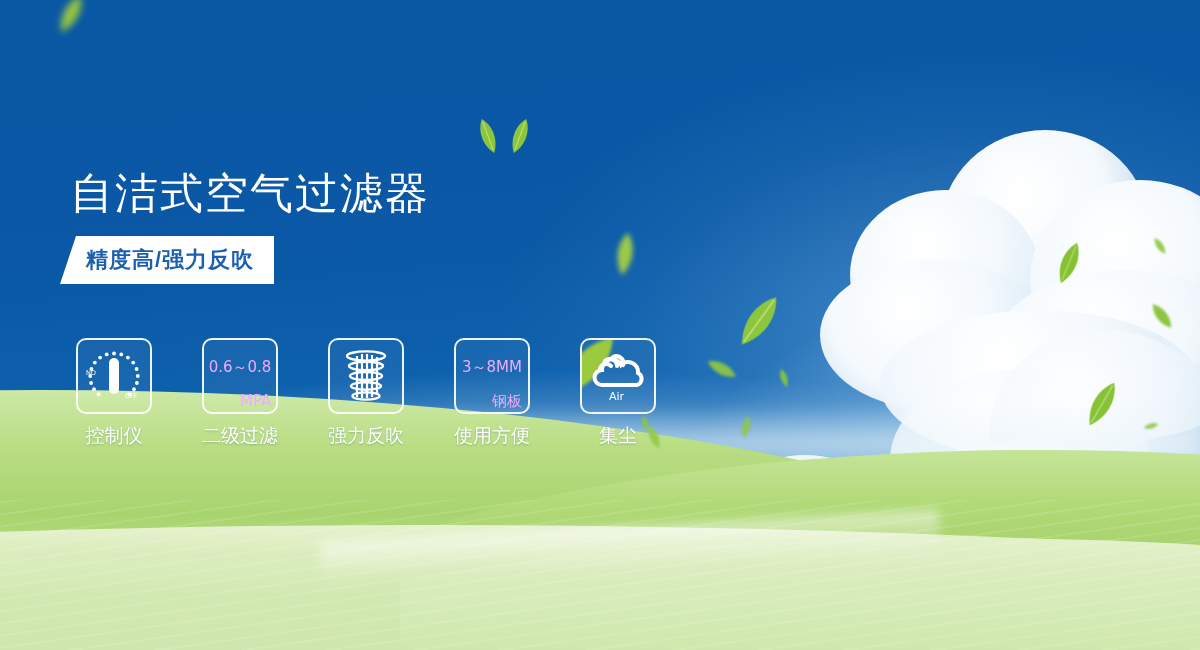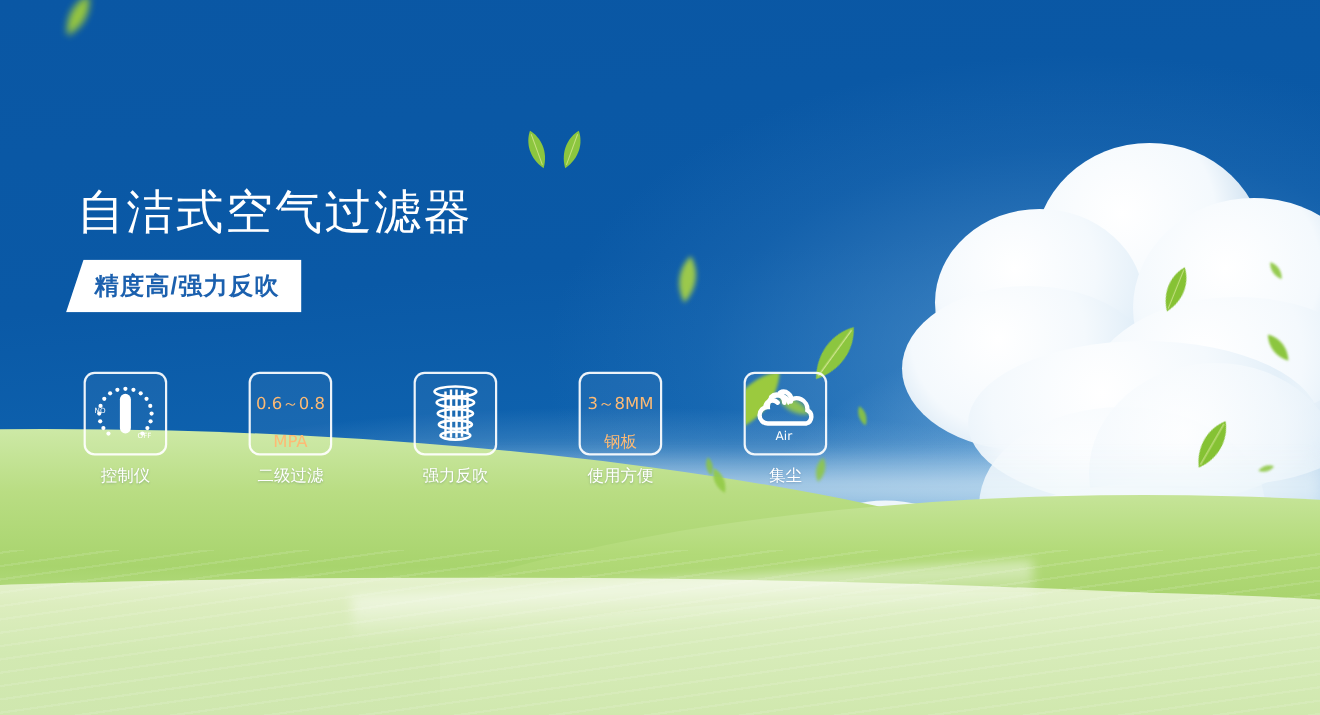--- a/index.html
+++ b/index.html
@@ -99,34 +99,34 @@
     display:flex;align-items:center;padding:0 20px 0 18px;letter-spacing:1px;
     box-shadow:inset 0 0 0 1px rgba(255,255,255,.06);
   }
   .sub-light{
     background:#ffffff;color:#1b60ae;font-size:22px;font-weight:700;
     display:flex;align-items:center;padding:0 20px 0 26px;letter-spacing:1px;
     clip-path:polygon(16px 0, 100% 0, 100% 100%, 0 100%);
     margin-left:-8px;
   }
 
-  .features{position:absolute;left:76px;top:338px;display:flex;gap:74px;}
+  .features{position:absolute;left:76px;top:338px;display:flex;gap:50px;}
   .feature{width:76px;display:flex;flex-direction:column;align-items:center;}
   .feat-box{
     width:72px;height:72px;border:2px solid rgba(255,255,255,.92);border-radius:10px;
     display:flex;align-items:center;justify-content:center;
     background:rgba(255,255,255,.05);position:relative;overflow:hidden;
   }
   .feat-text{
-    color:#fdba74;text-align:center;line-height:1.15;font-weight:400;
+    color:#f0abfc;text-align:right;line-height:1.15;font-weight:400;
     font-size:15px;white-space:pre-line;
     font-family:"DejaVu Sans","Liberation Sans",sans-serif;
   }
   .feat-label{
-    margin-top:9px;color:#ffffff;font-size:15px;white-space:nowrap;
+    margin-top:9px;color:#ffffff;font-size:19px;white-space:nowrap;
     font-family:"DejaVu Sans","Liberation Sans",sans-serif;
     text-shadow:0 1px 2px rgba(0,40,90,.25);
   }
   .feat-box svg{display:block;}
 </style>
 </head>
 <body>
 
 <div class="banner">
 

